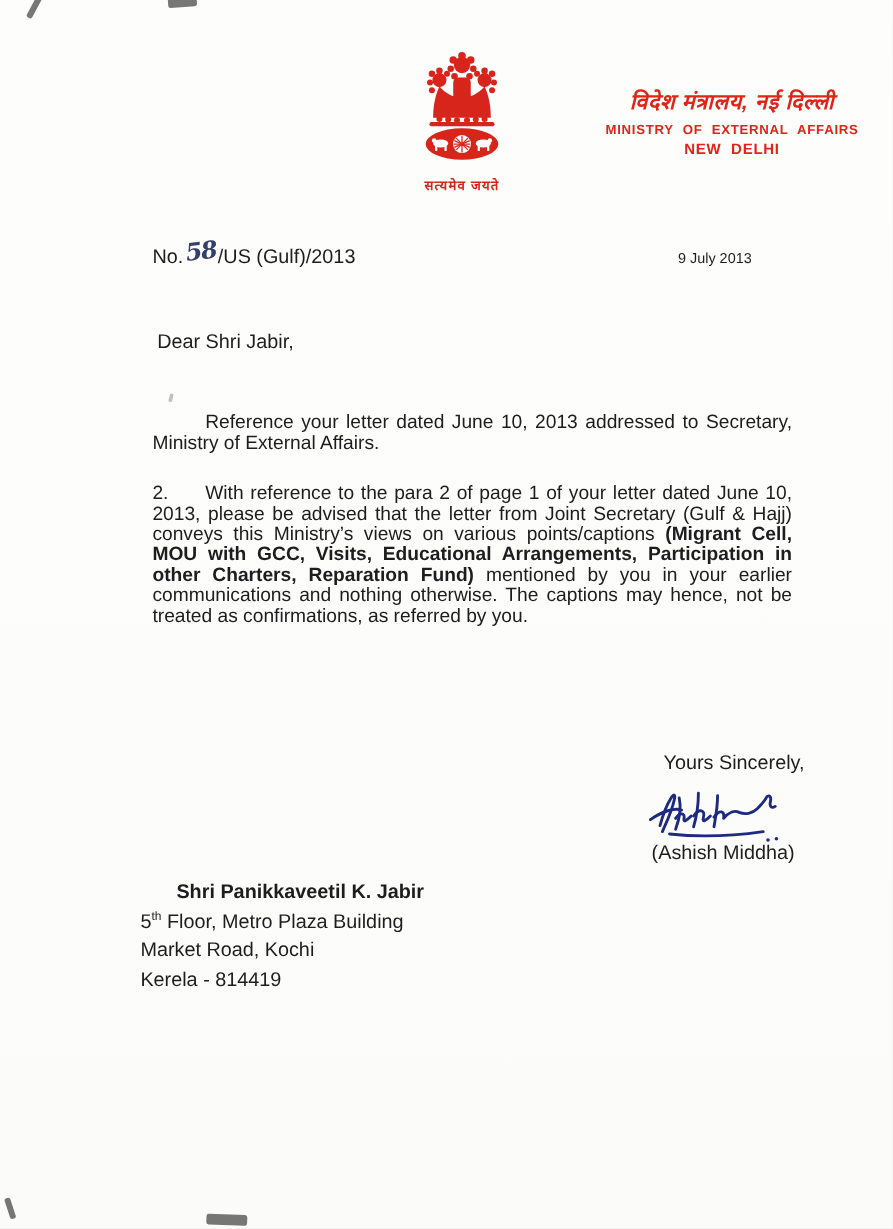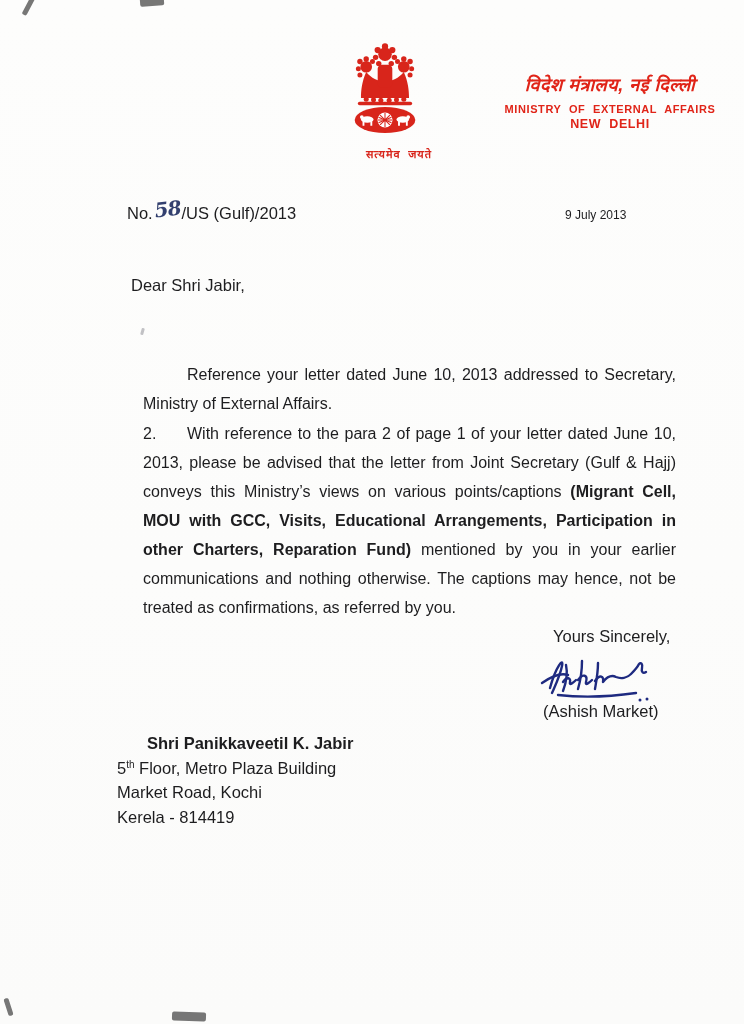--- a/index.html
+++ b/index.html
@@ -21,23 +21,22 @@
   .a1{left:26px;top:-4px;width:5px;height:20px;transform:rotate(28deg);}
   .a2{left:140px;top:-3px;width:24px;height:9px;transform:rotate(-4deg);}
   .a3{left:6px;top:998px;width:5px;height:18px;transform:rotate(-18deg);}
   .a4{left:172px;top:1012px;width:34px;height:9px;transform:rotate(2deg);}
   .speck{position:absolute;left:141px;top:328px;width:3px;height:7px;background:#9a9aa0;opacity:.6;transform:rotate(15deg);border-radius:1px;}
 
   
   .emblem{position:absolute;left:338px;top:40px;}
   .motto{
     position:absolute;left:338px;top:146px;width:94px;
-    text-align:right;color:#d8251b;font-size:11px;font-weight:bold;
+    text-align:center;color:#d8251b;font-size:11px;font-weight:bold;
     letter-spacing:1px;
-    font-family:Liberation Mono, monospace;
   }
   .ministry{
     position:absolute;left:498px;top:74px;width:224px;
     text-align:center;color:#e02418;line-height:1.25;
   }
   .ministry .hindi{font-size:18px;font-weight:bold;letter-spacing:.5px;font-style:italic;}
   .ministry .eng{font-size:11px;font-weight:bold;letter-spacing:.6px;word-spacing:4px;margin-top:6px;}
   .ministry .city{font-size:12.5px;font-weight:bold;letter-spacing:.6px;word-spacing:4px;margin-top:1px;}
 
   
@@ -50,21 +49,21 @@
     transform:rotate(-7deg) translateY(-3px);
     letter-spacing:-1px;
     margin:0 1px 0 2px;
   }
   .date{position:absolute;left:565px;top:208px;font-size:12px;}
 
   
   .salutation{position:absolute;left:127px;top:272px;font-size:16.5px;margin:4px;}
   .para{
     position:absolute;left:127px;width:533px;
-    font-size:16px;line-height:29px;margin:16px;
+    font-size:16px;line-height:17px;margin:0;
     text-align:justify;
   }
   .para1{top:344px;text-indent:44px;}
   .para2{top:403px;}
   .pnum{display:inline-block;width:44px;text-indent:0;}
   .para2 strong{font-weight:bold;}
 
   
   .closing-label{position:absolute;left:553px;top:627px;font-size:16.5px;}
   .signature{position:absolute;left:540px;top:652px;}
@@ -187,21 +186,21 @@
       <path d="M58,11 C58,21 56,31 55,37"></path>
       <path d="M55,29 C60,22 64,24 63,30 C67,25 72,23 76,25 C81,27 87,26 91,22 C95,18 98,14 99,12 C101,10 103,12 102,16 C101,20 103,22 106,20"></path>
       <path d="M18,43 C45,46 75,44 96,41"></path>
     </g>
     <g fill="#1e2a80">
       <circle cx="100" cy="48" r="1.5"></circle>
       <circle cx="107" cy="47" r="1.5"></circle>
     </g>
   </svg>
 
-  <div class="signatory">(Ashish Market)</div>
+  <div class="signatory">(Ashish Middha)</div>
 
   <div class="address">
     <div class="addr-name">Shri Panikkaveetil K. Jabir</div>
     <div><span>5</span><sup>th</sup><span> Floor, Metro Plaza Building</span></div>
     <div>Market Road, Kochi</div>
     <div>Kerela - 814419</div>
   </div>
 
 </div>
 

